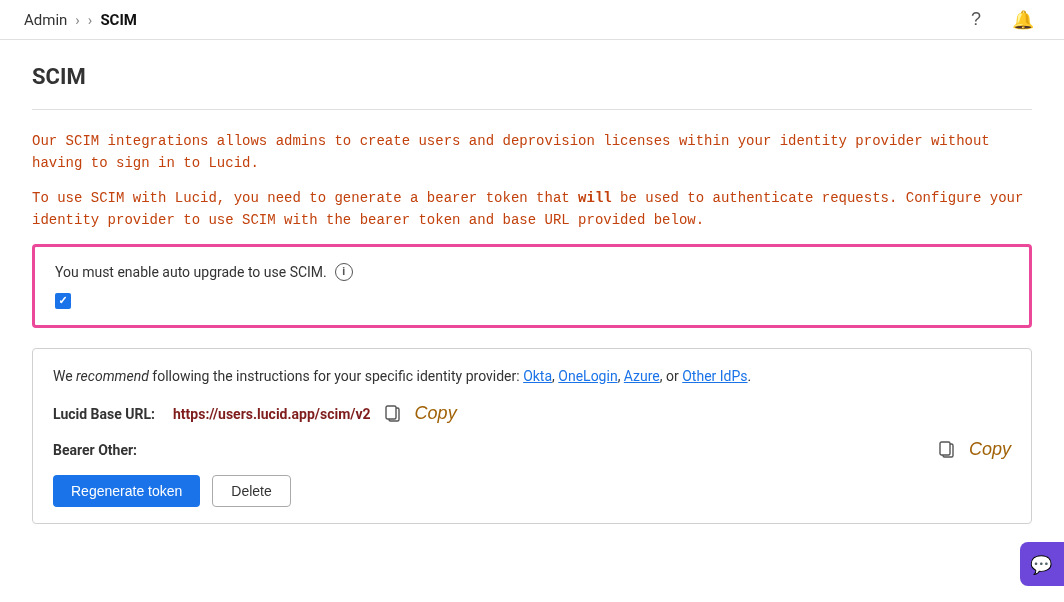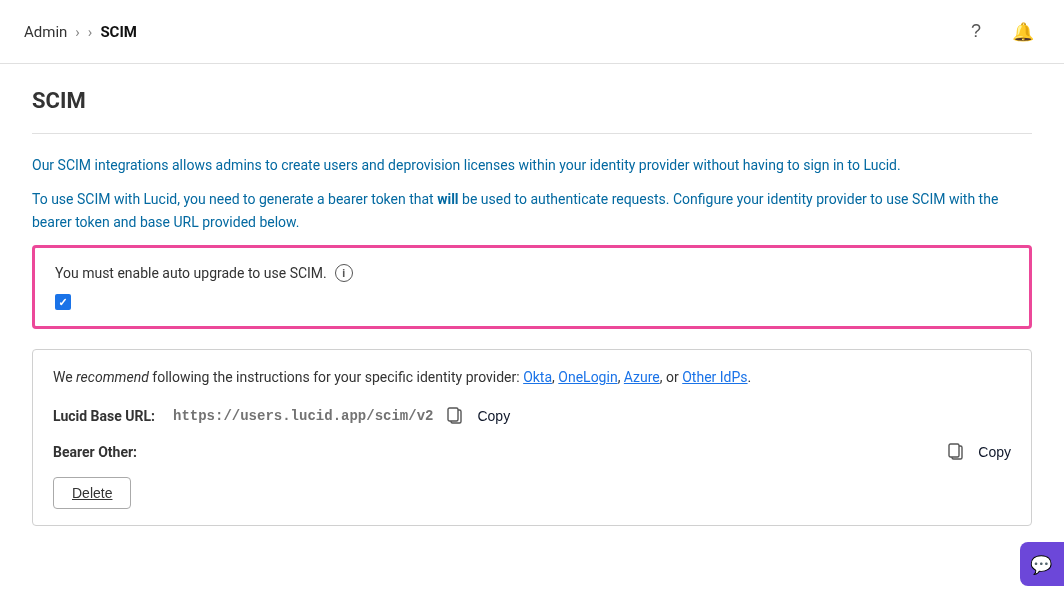--- a/index.html
+++ b/index.html
@@ -11,21 +11,21 @@
       width: 1064px;
       min-height: 602px;
     }
 
     
     .top-nav {
       display: flex;
       align-items: center;
       justify-content: space-between;
       padding: 0 24px;
-      height: 64px;
+      height: 40px;
       border-bottom: 1px solid #e0e0e0;
     }
     .breadcrumb {
       display: flex;
       align-items: center;
       gap: 8px;
       font-size: 15px;
     }
     .breadcrumb-sep {
       color: #888;
@@ -67,21 +67,22 @@
       margin-bottom: 20px;
     }
     .divider {
       border: none;
       border-top: 1px solid #e0e0e0;
       margin-bottom: 20px;
     }
     .description {
       line-height: 1.6;
       margin-bottom: 12px;
-      color: #0369a1;
+      color: #c2410c;
+      font-family: Liberation Mono, monospace;
     }
     .description strong {
       font-weight: 700;
     }
 
     
     .info-box {
       border: 3px solid #ec4899;
       border-radius: 4px;
       padding: 16px 20px;
@@ -156,40 +157,40 @@
       margin-bottom: 14px;
     }
     .field-label {
       color: #333;
       font-weight: 700;
       white-space: nowrap;
       min-width: 110px;
     }
     .field-value {
       font-weight: 700;
-      color: #737373;
-      font-family: Liberation Mono, monospace;
+      color: #7f1d1d;
     }
     .copy-icon-btn {
       background: none;
       border: none;
       cursor: pointer;
       color: #555;
       display: flex;
       align-items: center;
       font-size: 14px;
       padding: 2px 4px;
     }
     .copy-text-btn {
       background: none;
       border: none;
       cursor: pointer;
-      color: #0f172a;
-      font-size: 14px;
+      color: #a16207;
+      font-size: 18px;
       padding: 0;
+      font-style: italic;
     }
 
     
     .btn-row {
       display: flex;
       align-items: center;
       gap: 12px;
       margin-top: 8px;
     }
     .btn-primary {
@@ -204,21 +205,20 @@
     }
     .btn-outline {
       background: white;
       color: #333;
       border: 1.5px solid #aaa;
       border-radius: 4px;
       padding: 7px 18px;
       font-size: 14px;
       font-weight: 500;
       cursor: pointer;
-      text-decoration: underline;
     }
 
     
     .chat-bubble {
       position: fixed;
       bottom: 16px;
       right: 0;
       width: 44px;
       height: 44px;
       background: #6c47d9;
@@ -296,20 +296,21 @@
       <button class="copy-icon-btn" title="Copy" style="margin-left: auto;">
         <svg width="16" height="18" viewBox="0 0 16 18" fill="none" xmlns="http://www.w3.org/2000/svg">
           <rect x="4" y="3" width="10" height="13" rx="1.5" stroke="#555" stroke-width="1.4" fill="white"></rect>
           <rect x="1" y="1" width="10" height="13" rx="1.5" stroke="#555" stroke-width="1.4" fill="white"></rect>
         </svg>
       </button>
       <button class="copy-text-btn">Copy</button>
     </div>
 
     <div class="btn-row">
+      <button class="btn-primary">Regenerate token</button>
       <button class="btn-outline">Delete</button>
     </div>
   </div>
 </div>
 
 <div class="chat-bubble" title="Chat">
   <span style="font-size:18px;">💬</span>
 </div>
 
 </body></html>

